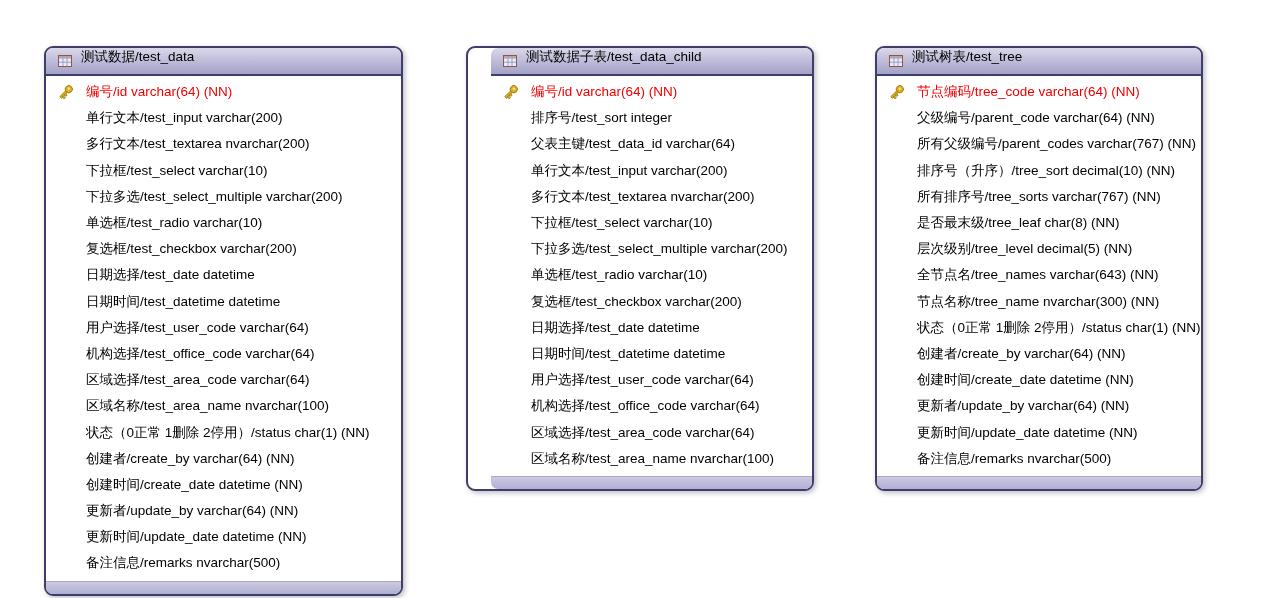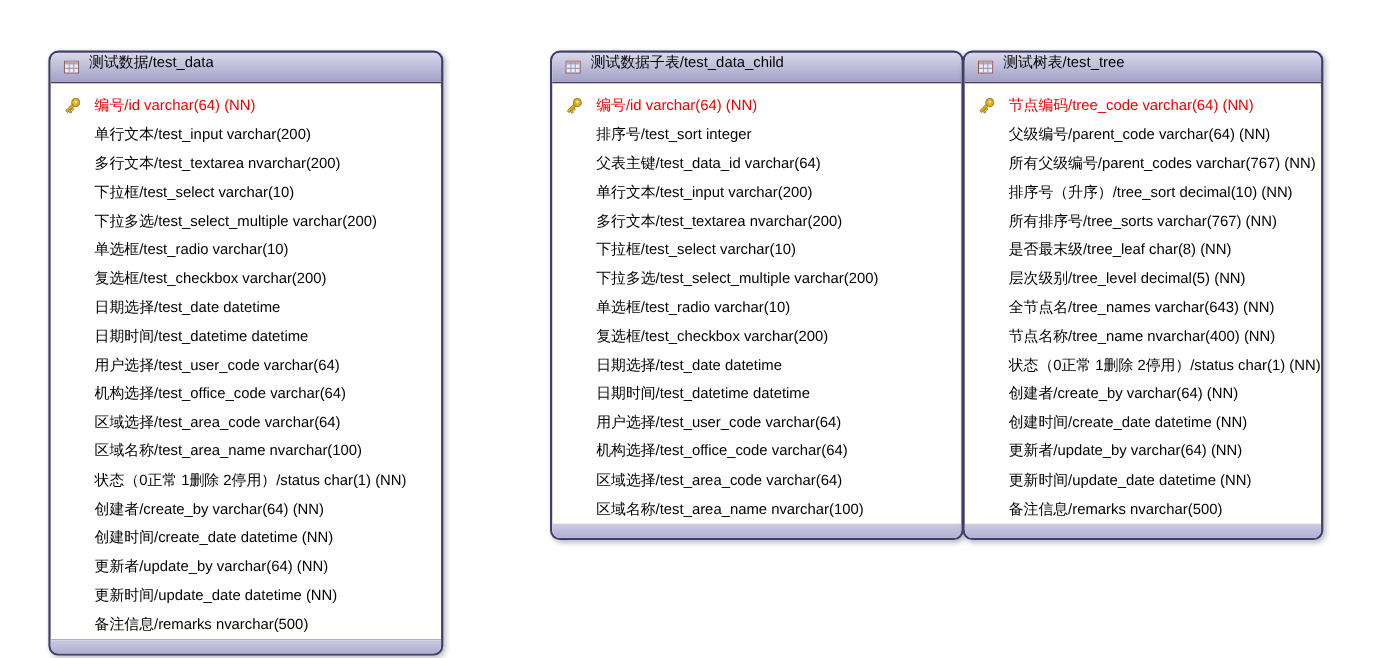--- a/index.html
+++ b/index.html
@@ -24,21 +24,21 @@
   .table-header{
     height:26px;display:flex;gap:9px;
     padding:0 10px 0 12px;
     background:linear-gradient(var(--header-top),var(--header-bottom));
     border-bottom:2px solid var(--border);
     border-radius:7px 7px 0 0;
     font-size:13.5px;
   }
   .table-body{padding:3px 0 4px 0;}
   .row{
-    height:26.2px;display:flex;align-items:flex-end;
+    height:26.2px;display:flex;align-items:center;
     padding-left:11px;font-size:13.5px;white-space:nowrap;
   }
   .key-cell{width:29px;flex:0 0 29px;display:flex;align-items:center;}
   .row.pk .col-label{color:var(--pk-text);}
   .table-footer{
     height:12px;
     border-top:1px solid #aaa8c6;
     background:linear-gradient(var(--footer-top),var(--footer-bottom));
     border-radius:0 0 7px 7px;
   }
@@ -144,21 +144,21 @@
           <span class="key-cell icon"></span>
           <span class="col-label">更新时间/update_date datetime (NN)</span>
         </div>
         <div class="row">
           <span class="key-cell icon"></span>
           <span class="col-label">备注信息/remarks nvarchar(500)</span>
         </div>
       </div>
     <div class="table-footer"></div>
   </div>
-    <div class="table-card" style="left: 500px; top: 46px; width: 376px;">
+    <div class="table-card" style="left: 466px; top: 46px; width: 348px; padding-left: 23px;">
     <div class="table-header">
       <span class="icon">
         <svg width="14" height="12" viewBox="0 0 14 12">
           <rect x="0.5" y="0.5" width="13" height="11" fill="#e8ecf8" stroke="#8f564e" stroke-width="1"></rect>
           <rect x="1" y="1" width="12" height="2.6" fill="#c1a3a9"></rect>
           <line x1="5" y1="1" x2="5" y2="11" stroke="#96a0c6" stroke-width="1"></line>
           <line x1="9" y1="1" x2="9" y2="11" stroke="#96a0c6" stroke-width="1"></line>
           <line x1="1" y1="7.2" x2="13" y2="7.2" stroke="#96a0c6" stroke-width="1"></line>
         </svg>
       </span>
@@ -289,21 +289,21 @@
         <div class="row">
           <span class="key-cell icon"></span>
           <span class="col-label">层次级别/tree_level decimal(5) (NN)</span>
         </div>
         <div class="row">
           <span class="key-cell icon"></span>
           <span class="col-label">全节点名/tree_names varchar(643) (NN)</span>
         </div>
         <div class="row">
           <span class="key-cell icon"></span>
-          <span class="col-label">节点名称/tree_name nvarchar(400) (NN)</span>
+          <span class="col-label">节点名称/tree_name nvarchar(300) (NN)</span>
         </div>
         <div class="row">
           <span class="key-cell icon"></span>
           <span class="col-label">状态（0正常 1删除 2停用）/status char(1) (NN)</span>
         </div>
         <div class="row">
           <span class="key-cell icon"></span>
           <span class="col-label">创建者/create_by varchar(64) (NN)</span>
         </div>
         <div class="row">

